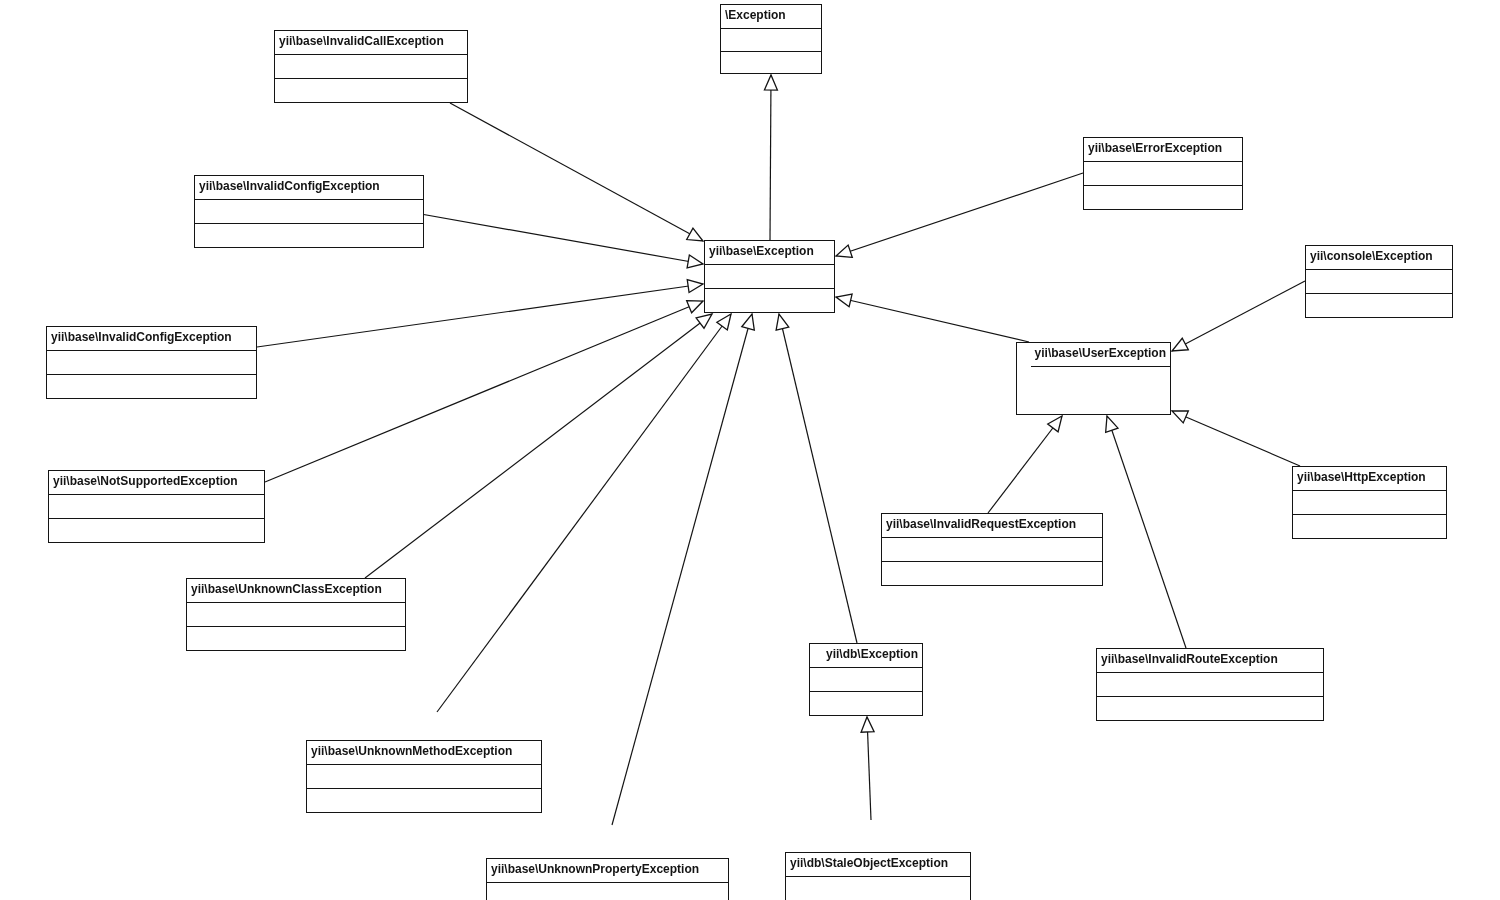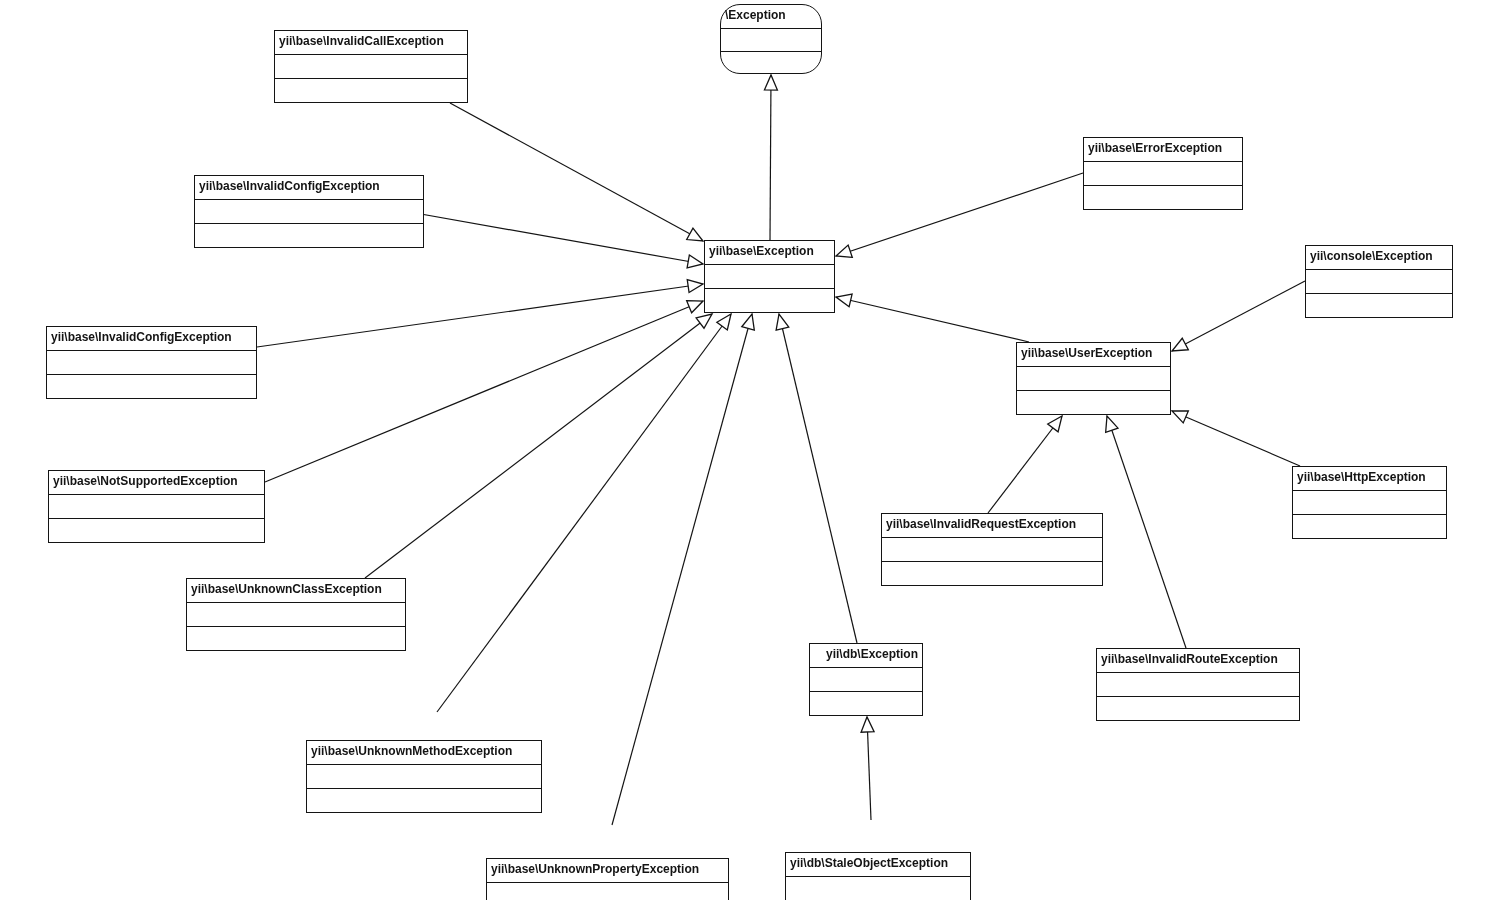--- a/index.html
+++ b/index.html
@@ -76,21 +76,21 @@
       <line x1="1083" y1="173" x2="836" y2="256" marker-end="url(#tri)"></line>
       <line x1="1029" y1="342" x2="836" y2="297" marker-end="url(#tri)"></line>
       <line x1="1305" y1="281" x2="1172" y2="351" marker-end="url(#tri)"></line>
       <line x1="1300" y1="466" x2="1172" y2="411" marker-end="url(#tri)"></line>
       <line x1="988" y1="513" x2="1062" y2="416" marker-end="url(#tri)"></line>
       <line x1="1186" y1="648" x2="1107" y2="416" marker-end="url(#tri)"></line>
       <line x1="871" y1="820" x2="867" y2="717" marker-end="url(#tri)"></line>
     </g>
   </svg>
 
-  <div class="uml-class" style="left:720px;top:4px;width:102px;height:70px;border-radius:20px;">
+  <div class="uml-class" style="left:720px;top:4px;width:102px;height:70px;">
     <div class="uml-title">\Exception</div>
     <div class="uml-sec"></div>
     <div class="uml-sec second"></div>
   </div>
 
   <div class="uml-class" style="left:274px;top:30px;width:194px;height:73px;">
     <div class="uml-title">yii\base\InvalidCallException</div>
     <div class="uml-sec"></div>
     <div class="uml-sec second"></div>
   </div>
@@ -118,21 +118,21 @@
     <div class="uml-sec"></div>
     <div class="uml-sec second"></div>
   </div>
 
   <div class="uml-class" style="left:46px;top:326px;width:211px;height:73px;">
     <div class="uml-title">yii\base\InvalidConfigException</div>
     <div class="uml-sec"></div>
     <div class="uml-sec second"></div>
   </div>
 
-  <div class="uml-class" style="left:1016px;top:342px;width:155px;height:73px;">
+  <div class="uml-class" style="left:1016px;top:342px;width:155px;height:73px;align-items:flex-end;">
     <div class="uml-title">yii\base\UserException</div>
     <div class="uml-sec"></div>
     <div class="uml-sec second"></div>
   </div>
 
   <div class="uml-class" style="left:48px;top:470px;width:217px;height:73px;">
     <div class="uml-title">yii\base\NotSupportedException</div>
     <div class="uml-sec"></div>
     <div class="uml-sec second"></div>
   </div>
@@ -154,21 +154,21 @@
     <div class="uml-sec"></div>
     <div class="uml-sec second"></div>
   </div>
 
   <div class="uml-class" style="left:809px;top:643px;width:114px;height:73px;text-align:right;">
     <div class="uml-title">yii\db\Exception</div>
     <div class="uml-sec"></div>
     <div class="uml-sec second"></div>
   </div>
 
-  <div class="uml-class" style="left:1096px;top:648px;width:204px;height:73px;">
+  <div class="uml-class" style="left:1096px;top:648px;width:228px;height:73px;">
     <div class="uml-title">yii\base\InvalidRouteException</div>
     <div class="uml-sec"></div>
     <div class="uml-sec second"></div>
   </div>
 
   <div class="uml-class" style="left:306px;top:740px;width:236px;height:73px;">
     <div class="uml-title">yii\base\UnknownMethodException</div>
     <div class="uml-sec"></div>
     <div class="uml-sec second"></div>
   </div>

